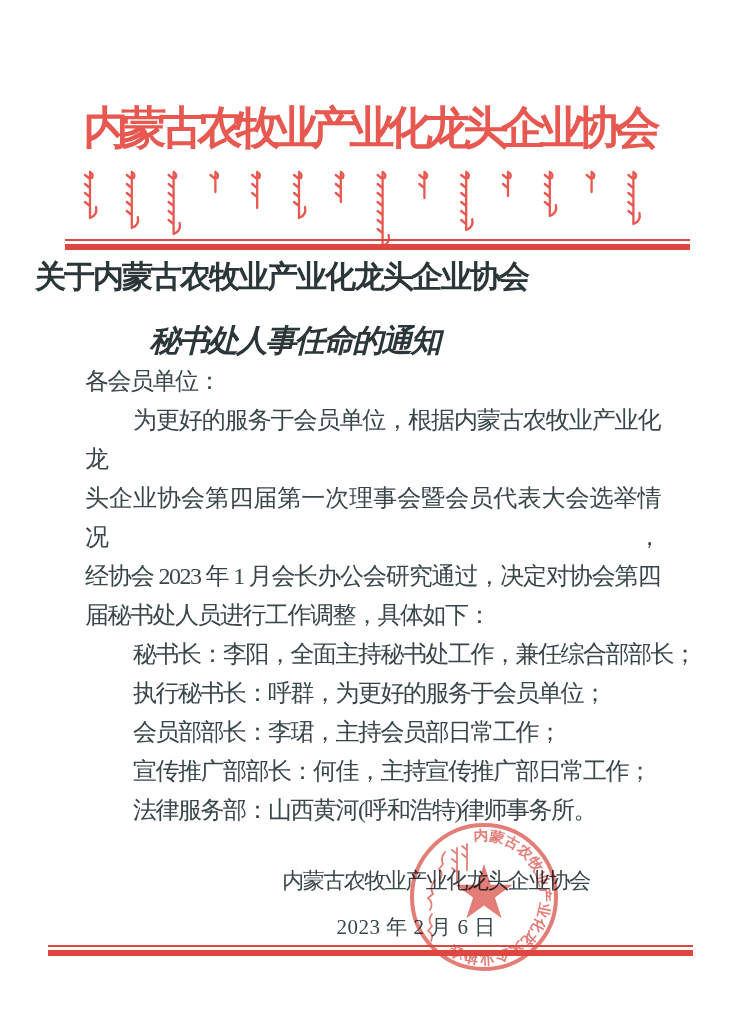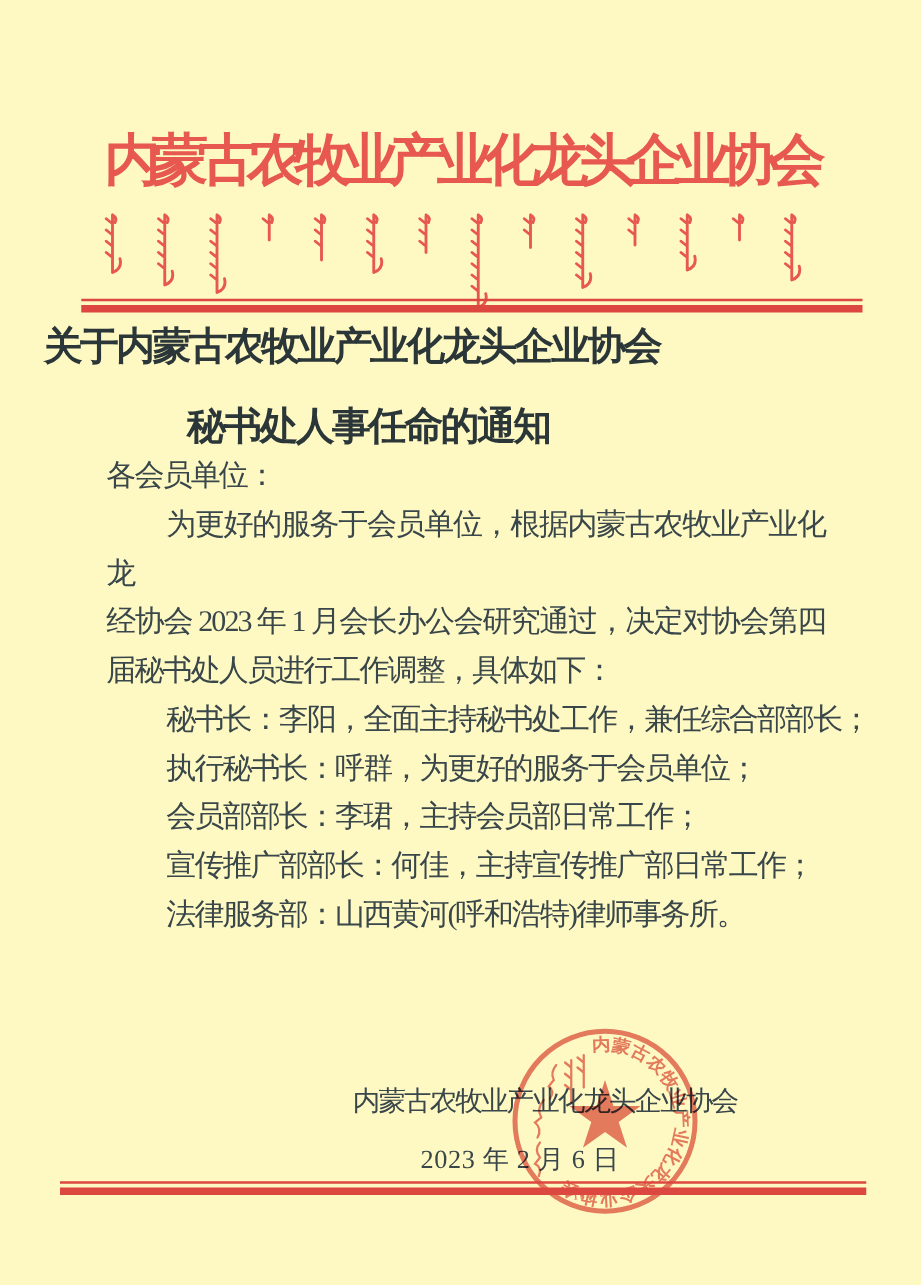--- a/index.html
+++ b/index.html
@@ -5,21 +5,21 @@
   :root{
     --red:#e75850;
     --rule-red:#dc4840;
     --seal-red:#dd6059;
     --ink:#39464a;
     --title-ink:#2b3638;
   }
   html,body{margin:0;padding:0;background:#e9e9e9;}
   .page{
     position:relative;width:737px;height:1028px;margin:0 auto;
-    background:#fef9c3;overflow:hidden;
+    background:#ffffff;overflow:hidden;
     font-family:"Liberation Serif","DejaVu Serif",serif;
   }
   
   .org-name{
     position:absolute;top:98px;left:0;width:737px;
     text-align:center;font-family:"Liberation Sans","DejaVu Sans",sans-serif;
     font-weight:700;font-size:45px;letter-spacing:-7px;color:var(--red);
     margin:0;white-space:nowrap;
   }
   #mongolian-banner{position:absolute;top:167px;left:69px;width:600px;height:80px;}
@@ -28,21 +28,21 @@
     position:absolute;height:11px;box-sizing:border-box;
     border-top:2px solid var(--rule-red);
     border-bottom:6px solid var(--rule-red);
   }
   .header-rule{top:239px;left:65px;width:625px;}
   .footer-rule{top:945px;left:48px;width:645px;}
   
   .doc-title{position:absolute;top:256px;left:0;width:589px;text-align:center;
     color:var(--title-ink);font-weight:700;font-size:31px;letter-spacing:-2px;}
   .doc-title .t1{transform:translateX(-13px);white-space:nowrap;}
-  .doc-title .t2{margin-top:22px;white-space:nowrap;}
+  .doc-title .t2{margin-top:22px;white-space:nowrap;font-style:italic;}
   
   .bodytext{
     position:absolute;top:362px;left:85px;width:575px;
     font-size:24px;line-height:39px;color:var(--ink);letter-spacing:-1.5px;
   }
   .para-line{text-align:justify;text-align-last:justify;}
   .para-line.first{text-indent:2em;}
   .para-line.last{text-align:left;text-align-last:left;}
   .appt{margin-left:2em;white-space:nowrap;}
   .appt .role{font-weight:400;}
@@ -83,20 +83,21 @@
   <div class="red-rule header-rule"></div>
 
   <div class="doc-title">
     <div class="t1">关于内蒙古农牧业产业化龙头企业协会</div>
     <div class="t2">秘书处人事任命的通知</div>
   </div>
 
   <div class="bodytext">
     <div class="salutation">各会员单位：</div>
     <div class="para-line first">为更好的服务于会员单位，根据内蒙古农牧业产业化龙</div>
+    <div class="para-line">头企业协会第四届第一次理事会暨会员代表大会选举情况，</div>
     <div class="para-line">经协会 2023 年 1 月会长办公会研究通过，决定对协会第四</div>
     <div class="para-line last">届秘书处人员进行工作调整，具体如下：</div>
 
     <div class="appt">
       <span class="role">秘书长：</span><span>李阳，全面主持秘书处工作，兼任综合部部长；</span>
     </div>
     <div class="appt">
       <span class="role">执行秘书长：</span><span>呼群，为更好的服务于会员单位；</span>
     </div>
     <div class="appt">

